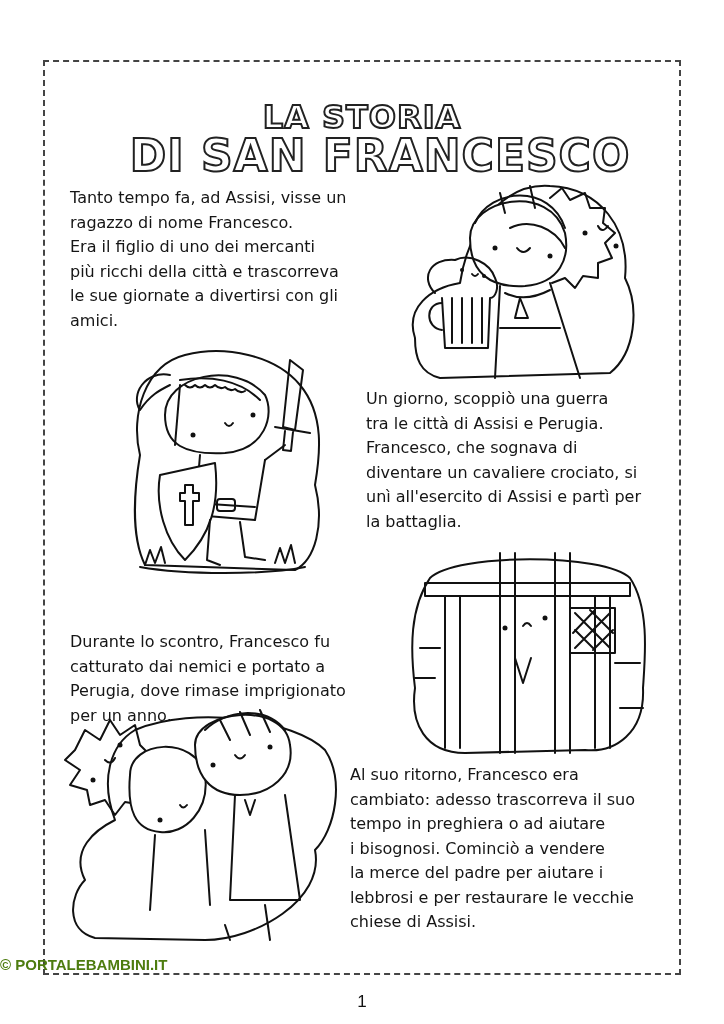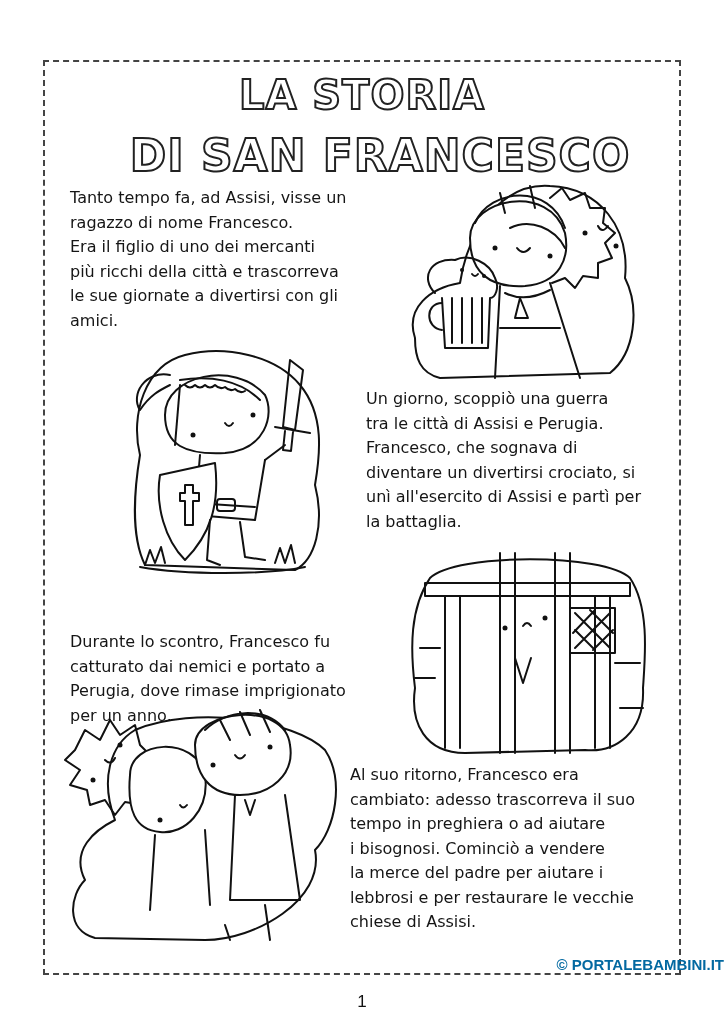--- a/index.html
+++ b/index.html
@@ -3,31 +3,31 @@
 <meta charset="utf-8">
 <style>
   html, body { margin: 0; padding: 0; background: #ffffff; }
   body { width: 724px; height: 1024px; position: relative; overflow: hidden;
          font-family: "DejaVu Sans", sans-serif; color: #111; }
   .frame { position: absolute; left: 43px; top: 60px; width: 638px; height: 915px;
            border: 2px dashed #444; box-sizing: border-box; }
   .title { position: absolute; left: 0; width: 724px; text-align: center;
            font-family: "DejaVu Sans", sans-serif; font-weight: 900; letter-spacing: 1px;
            color: #ffffff; -webkit-text-stroke: 2px #222; }
-  .title.l1 { top: 72px; font-size: 40px; }
+  .title.l1 { top: 98px; font-size: 32px; }
   .title.l2 { top: 130px; font-size: 44px; margin-left: 18px; }
   .para { position: absolute; font-family: "DejaVu Sans", sans-serif; font-size: 16px;
           line-height: 24.5px; color: #151515; margin: 4px; white-space: pre-line; }
   .p1 { left: 66px; top: 182px; width: 300px; }
   .p2 { left: 362px; top: 383px; width: 300px; }
   .p3 { left: 66px; top: 626px; width: 310px; }
   .p4 { left: 346px; top: 759px; width: 320px; }
   .illus { position: absolute; }
-  .credit { position: absolute; left: 0; width: 724px; top: 956px; text-align: right;
-            font-family: "Liberation Sans", sans-serif; font-size: 15px; font-weight: bold; color: #0369a1; }
+  .credit { position: absolute; left: 0; width: 724px; top: 956px; text-align: left;
+            font-family: "Liberation Sans", sans-serif; font-size: 15px; font-weight: bold; color: #4d7c0f; }
   .pagenum { position: absolute; left: 0; width: 724px; top: 992px; text-align: center;
              font-family: "Liberation Sans", sans-serif; font-size: 17px; color: #111; }
   svg { overflow: visible; }
   svg * { fill: none; stroke: #111; stroke-width: 2; stroke-linecap: round; stroke-linejoin: round; }
   svg .dot { fill: #111; stroke: none; }
   svg .wfill { fill: #fff; }
 </style>
 </head>
 <body>
 
@@ -38,21 +38,21 @@
 
 <p class="para p1">Tanto tempo fa, ad Assisi, visse un
 ragazzo di nome Francesco.
 Era il figlio di uno dei mercanti
 più ricchi della città e trascorreva
 le sue giornate a divertirsi con gli
 amici.</p>
 <p class="para p2">Un giorno, scoppiò una guerra
 tra le città di Assisi e Perugia.
 Francesco, che sognava di
-diventare un divertirsi crociato, si
+diventare un cavaliere crociato, si
 unì all'esercito di Assisi e partì per
 la battaglia.</p>
 <p class="para p3">Durante lo scontro, Francesco fu
 catturato dai nemici e portato a
 Perugia, dove rimase imprigionato
 per un anno.</p>
 <p class="para p4">Al suo ritorno, Francesco era
 cambiato: adesso trascorreva il suo
 tempo in preghiera o ad aiutare
 i bisognosi. Cominciò a vendere

